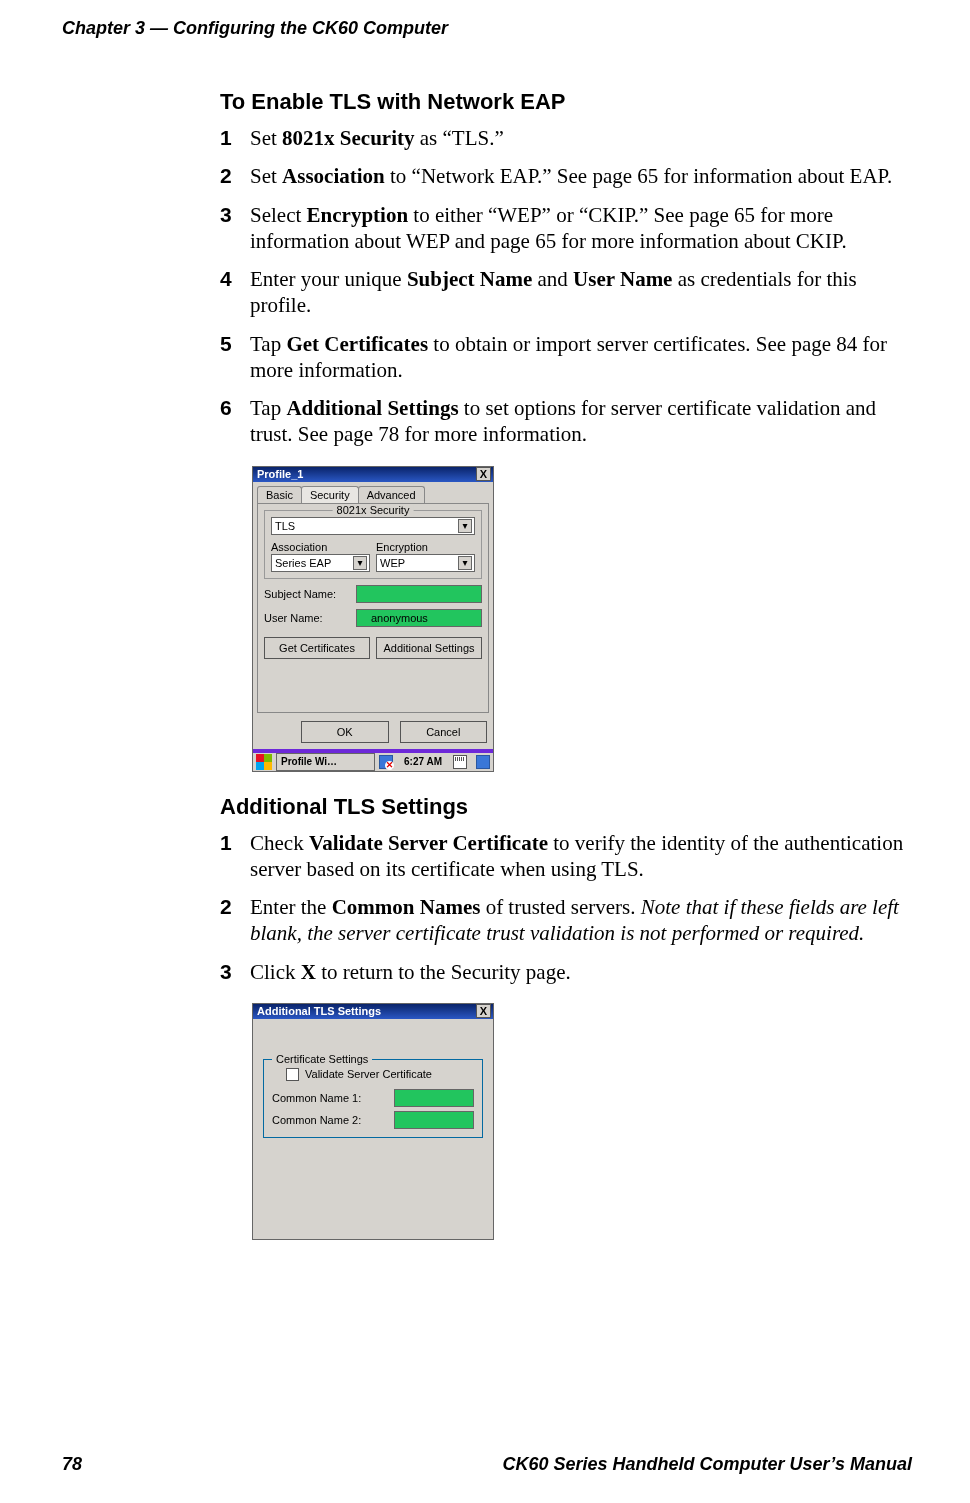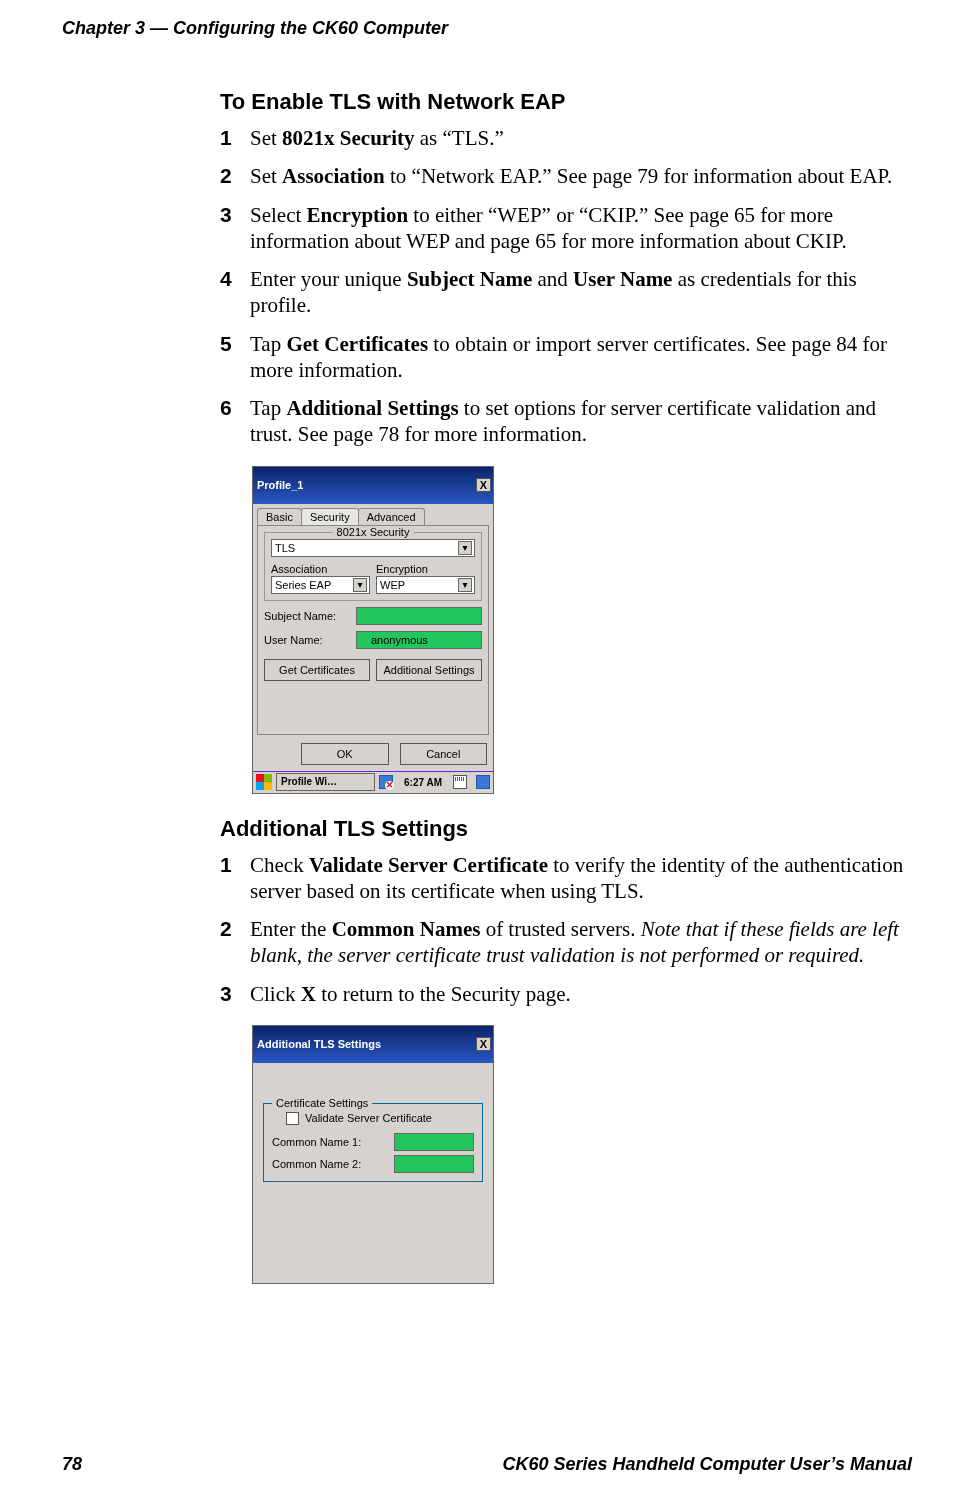--- a/index.html
+++ b/index.html
@@ -49,21 +49,21 @@
     margin: 18px 0 22px 32px;
   }
   .profile-win {
     width: 242px;
     font-family: Tahoma, Arial, sans-serif;
     font-size: 11px;
     border: 1px solid #666;
     background: #d6d3ce;
   }
   .titlebar {
-    height: 37px;
+    height: 15px;
     background: linear-gradient(#0a246a, #2a57c4);
     color: #fff;
     display: flex;
     align-items: center;
     padding: 0 2px 0 4px;
     font-weight: 700;
   }
   .titlebar .title { flex: 1; }
   .titlebar .close {
     width: 15px; height: 14px;
@@ -154,21 +154,21 @@
     line-height: 20px;
   }
   .okcancel {
     display: flex;
     gap: 11px;
     padding: 4px 6px 6px 48px;
   }
   .okcancel .winbtn { flex: 1; }
   .taskbar {
     height: 22px;
-    border-top: 1px solid #6d28d9;
+    border-top: 4px solid #6d28d9;
     display: flex;
     align-items: center;
     padding: 0 3px;
     gap: 4px;
     background: #d6d3ce;
   }
   .startflag {
     width: 16px; height: 16px;
     display: inline-flex;
     flex-wrap: wrap;
@@ -255,21 +255,21 @@
   <ol class="steps">
     <li>
       <span class="num">1</span>
       <span class="txt">
         <span>Set </span><span class="b">8021x Security</span><span> as “TLS.”</span>
       </span>
     </li>
     <li>
       <span class="num">2</span>
       <span class="txt">
-        <span>Set </span><span class="b">Association</span><span> to “Network EAP.” See page 79 for information about EAP.</span>
+        <span>Set </span><span class="b">Association</span><span> to “Network EAP.” See page 65 for information about EAP.</span>
       </span>
     </li>
     <li>
       <span class="num">3</span>
       <span class="txt">
         <span>Select </span><span class="b">Encryption</span><span> to either “WEP” or “CKIP.” See page 65 for more information about WEP and page 65 for more information about CKIP.</span>
       </span>
     </li>
     <li>
       <span class="num">4</span>

